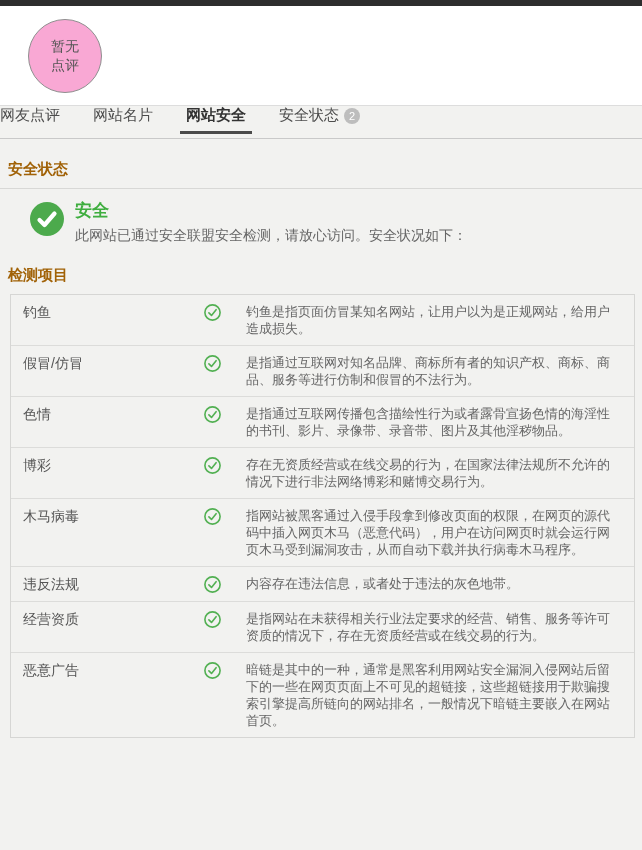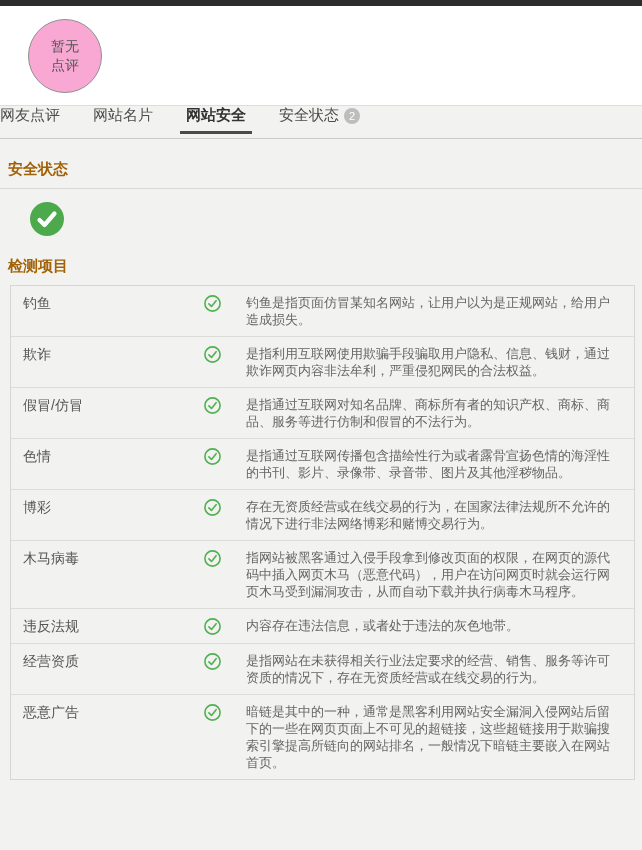--- a/index.html
+++ b/index.html
@@ -93,46 +93,40 @@
 <div class="section-title">安全状态</div>
 <div class="divider"></div>
 
 <div class="status">
   <span class="big-check">
     <svg width="34" height="34" viewBox="0 0 34 34">
       <circle cx="17" cy="17" r="17" fill="#4caa4c"></circle>
       <path d="M9.5 18 L14.5 23 L24.5 11.5" stroke="#ffffff" stroke-width="4.2" fill="none" stroke-linecap="round" stroke-linejoin="round"></path>
     </svg>
   </span>
+  <div>
+    <div class="status-label">安全</div>
+    <div class="status-desc">此网站已通过安全联盟安全检测，请放心访问。安全状况如下：</div>
+  </div>
 </div>
 
 <div class="section-title">检测项目</div>
 
 <div class="detect-table" id="detect-table">
   <div class="row">
     <div class="row-label">钓鱼</div>
     <span class="row-check">
       <svg width="17" height="17" viewBox="0 0 17 17">
         <circle cx="8.5" cy="8.5" r="7.6" fill="none" stroke="#52b052" stroke-width="1.6"></circle>
         <path d="M4.9 8.9 L7.5 11.4 L12.1 5.7" fill="none" stroke="#52b052" stroke-width="1.6" stroke-linecap="round" stroke-linejoin="round"></path>
       </svg>
     </span>
     <div class="row-desc">钓鱼是指页面仿冒某知名网站，让用户以为是正规网站，给用户造成损失。</div>
   </div>
 
-  <div class="row">
-    <div class="row-label">欺诈</div>
-    <span class="row-check">
-      <svg width="17" height="17" viewBox="0 0 17 17">
-        <circle cx="8.5" cy="8.5" r="7.6" fill="none" stroke="#52b052" stroke-width="1.6"></circle>
-        <path d="M4.9 8.9 L7.5 11.4 L12.1 5.7" fill="none" stroke="#52b052" stroke-width="1.6" stroke-linecap="round" stroke-linejoin="round"></path>
-      </svg>
-    </span>
-    <div class="row-desc">是指利用互联网使用欺骗手段骗取用户隐私、信息、钱财，通过欺诈网页内容非法牟利，严重侵犯网民的合法权益。</div>
-  </div>
 
   <div class="row">
     <div class="row-label">假冒/仿冒</div>
     <span class="row-check">
       <svg width="17" height="17" viewBox="0 0 17 17">
         <circle cx="8.5" cy="8.5" r="7.6" fill="none" stroke="#52b052" stroke-width="1.6"></circle>
         <path d="M4.9 8.9 L7.5 11.4 L12.1 5.7" fill="none" stroke="#52b052" stroke-width="1.6" stroke-linecap="round" stroke-linejoin="round"></path>
       </svg>
     </span>
     <div class="row-desc">是指通过互联网对知名品牌、商标所有者的知识产权、商标、商品、服务等进行仿制和假冒的不法行为。</div>

